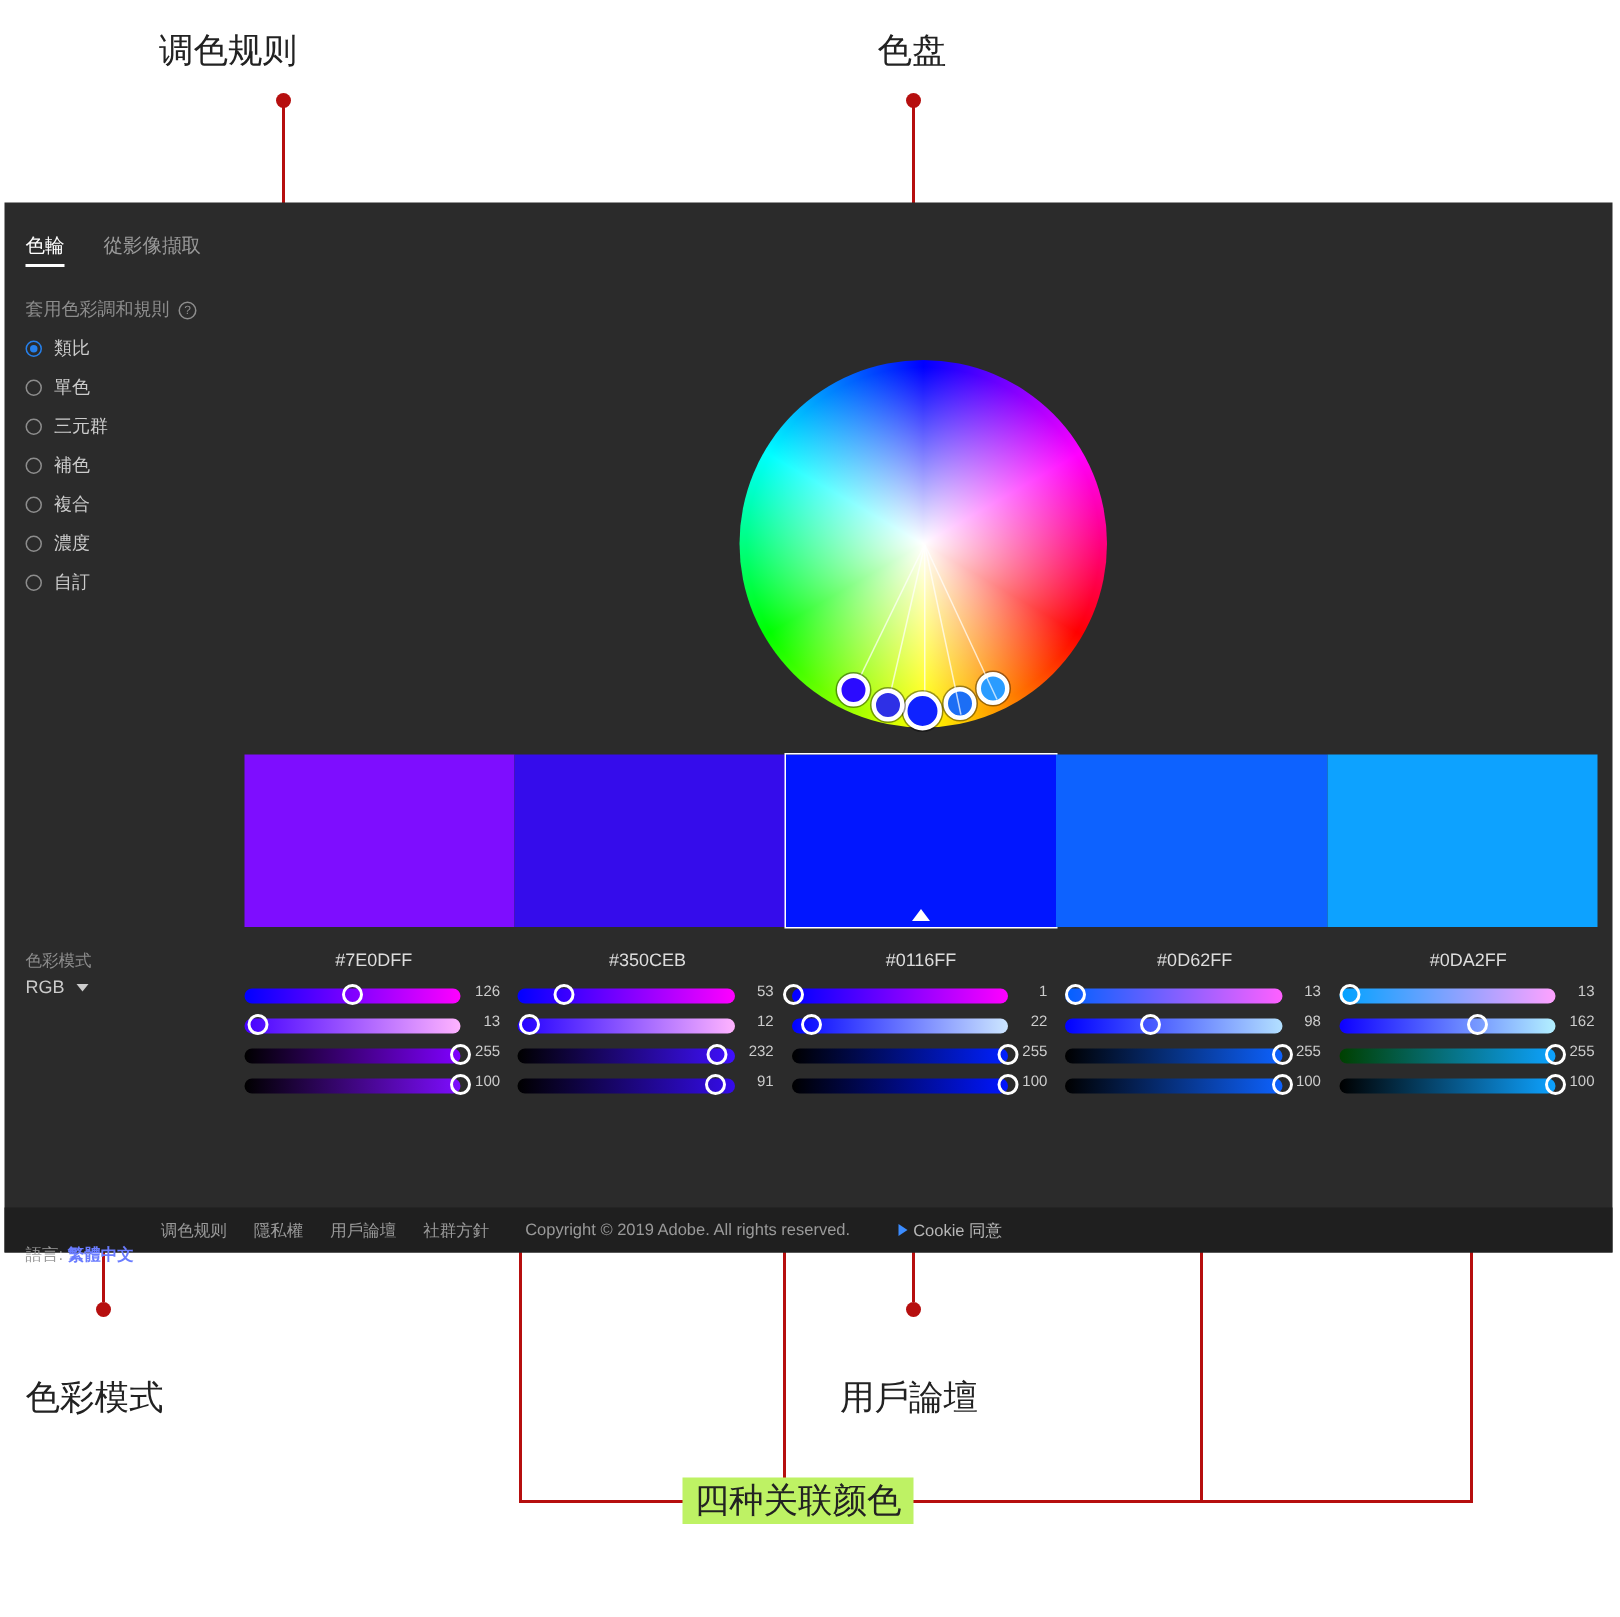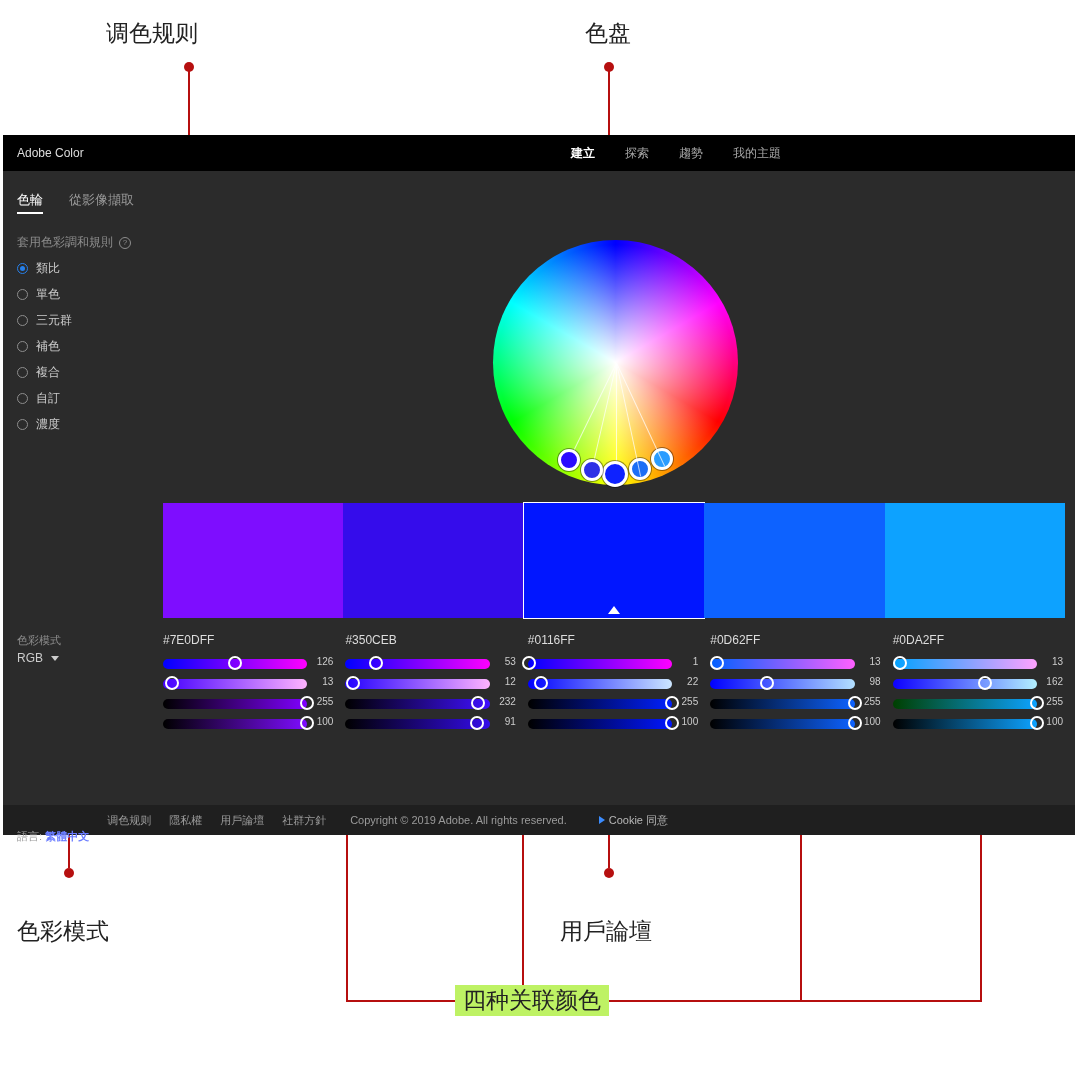--- a/index.html
+++ b/index.html
@@ -47,21 +47,21 @@
   .swatch.base::after{content:"";position:absolute;bottom:4px;left:50%;transform:translateX(-50%);
     border-left:6px solid transparent;border-right:6px solid transparent;border-bottom:8px solid #fff;}
 
   
   .modehdr{position:absolute;left:14px;top:498px;font-size:11px;color:#8d8d8d;}
   .modedrop{position:absolute;left:14px;top:516px;font-size:12px;color:#ccc;display:flex;align-items:center;gap:8px;cursor:pointer;}
   .chev{width:0;height:0;border-left:4px solid transparent;border-right:4px solid transparent;border-top:5px solid #ccc;}
 
   .cols{position:absolute;left:160px;top:498px;right:10px;display:flex;gap:10px;}
   .col{flex:1;}
-  .hex{font-size:12px;color:#ddd;margin-bottom:12px;}
+  .hex{font-size:12px;color:#ddd;margin-bottom:12px;text-align:center;}
   .sl{position:relative;height:10px;border-radius:5px;margin:10px 28px 10px 0;}
   .sl .kn{position:absolute;top:-3px;width:14px;height:14px;border:2px solid #fff;border-radius:50%;background:transparent;transform:translateX(-50%);}
   .sl-val{position:absolute;right:-26px;top:-3px;font-size:10px;color:#ccc;width:22px;text-align:right;}
 
   
   .foot{position:absolute;left:0;right:0;bottom:0;height:30px;background:#1f1f1f;display:flex;align-items:center;gap:18px;padding:0 14px;font-size:11px;color:#9a9a9a;}
   .foot .lang{color:#9a9a9a;margin-top:32px;}
   .foot .lang b{color:#6a7cff;font-weight:600;}
   .foot .cr{margin-left:6px;}
   .foot .ck{margin-left:14px;color:#b7b7b7;display:flex;align-items:center;gap:4px;}
@@ -97,29 +97,20 @@
 <span class="aline" style="left:522px;top:786px;width:2px;height:215px;"></span>
 <span class="aline" style="left:800px;top:786px;width:2px;height:215px;"></span>
 <span class="ahead" style="left:341px;top:778px;border-left:5px solid transparent;border-right:5px solid transparent;border-bottom:8px solid #b60f0f;"></span>
 <span class="ahead" style="left:517px;top:778px;border-left:5px solid transparent;border-right:5px solid transparent;border-bottom:8px solid #b60f0f;"></span>
 <span class="ahead" style="left:795px;top:778px;border-left:5px solid transparent;border-right:5px solid transparent;border-bottom:8px solid #b60f0f;"></span>
 <span class="ahead" style="left:975px;top:778px;border-left:5px solid transparent;border-right:5px solid transparent;border-bottom:8px solid #b60f0f;"></span>
 <span class="anno" style="left:455px;top:985px;background:#bef264;padding:0 8px;">四种关联颜色</span>
 
 <div class="app">
 
-  <div class="topbar">
-    <span>Adobe Color</span>
-    <div class="nav" id="top-nav">
-        <span class="active">建立</span>
-        <span>探索</span>
-        <span>趨勢</span>
-        <span>我的主題</span>
-      </div>
-  </div>
 
   <div class="subtabs" id="subtabs">
       <span class="active">色輪</span>
       <span>從影像擷取</span>
     </div>
 
   <div class="rulehdr">
     <span>套用色彩調和規則</span>
     <span class="info-ico">?</span>
   </div>
@@ -139,25 +130,25 @@
       <li>
         <span class="radio"></span>
         <span>補色</span>
       </li>
       <li>
         <span class="radio"></span>
         <span>複合</span>
       </li>
       <li>
         <span class="radio"></span>
+        <span>濃度</span>
+      </li>
+      <li>
+        <span class="radio"></span>
         <span>自訂</span>
-      </li>
-      <li>
-        <span class="radio"></span>
-        <span>濃度</span>
       </li>
     </ul>
 
   <div class="wheel-wrap">
     <div class="wheel"></div>
     <div id="wheel-marks">
         <div class="wh-line" style="transform: rotate(26deg); height: 114px;"></div>
         <div class="wh-dot" style="left: 158.344px; top: 208.07px; background: rgb(42, 156, 255);"></div>
         <div class="wh-line" style="transform: rotate(13deg); height: 116px;"></div>
         <div class="wh-dot" style="left: 135.745px; top: 218.181px; background: rgb(28, 110, 245);"></div>

